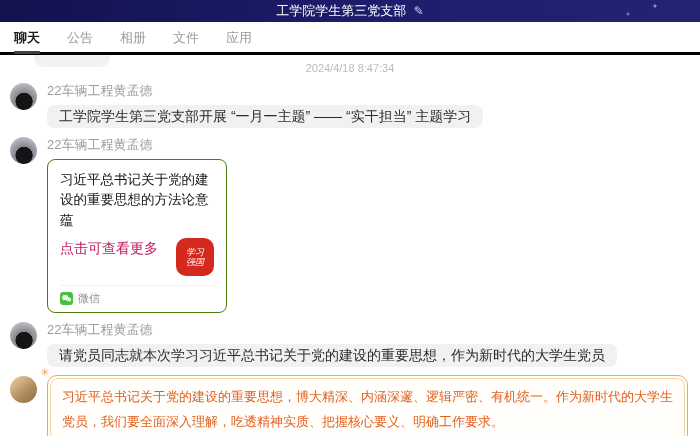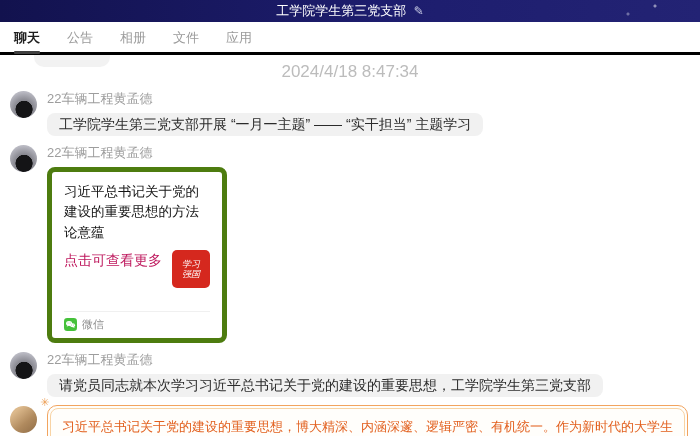--- a/index.html
+++ b/index.html
@@ -21,43 +21,43 @@
   .tab { position:relative; font-size:13px; color:#9b9b9b; height:33px; line-height:33px; cursor:pointer; }
   .tab.active { color:#1f1f1f; font-weight:bold; }
   .tab.active::after { content:''; position:absolute; left:0; right:0; bottom:0; height:3px;
     background:#3f3f3f; border-radius:1px; }
   .tab .chev { font-size:11px; color:#b5b5b5; margin-left:3px; }
 
   
   .chat { position:relative; height:381px; background:#fff; overflow:hidden; padding:0 10px; }
   .partial-bubble { position:absolute; left:34px; top:0; width:76px; height:12px;
     background:#f2f2f2; border-radius:0 0 10px 10px; }
-  .timestamp { text-align:center; font-size:17px; color:#bcbcbc; padding-top:7px; }
+  .timestamp { text-align:center; font-size:11px; color:#bcbcbc; padding-top:7px; }
   .row { display:flex; margin-top:8px; }
   .avatar { width:27px; height:27px; border-radius:50%; flex:none; margin-top:1px; cursor:pointer; }
   .av-dark { background:radial-gradient(circle at 52% 68%, #141416 36%, #87878f 38%, #b9b9c2 75%); }
   .av-tan  { background:linear-gradient(140deg,#dcb98c 20%,#b08a5e 60%,#8f6c46); }
   .msg-body { margin-left:10px; flex:1; min-width:0; }
   .sender { font-size:13px; color:#9d9d9d; margin-bottom:5px; }
   .sender-warm { color:#a2947d; }
   .bubble { display:inline-block; background:#f1f1f1; border-radius:8px; padding:0 12px;
     font-size:14px; color:#2b2b2b; line-height:1.65; cursor:default; }
 
   
-  .card { width:180px; background:#fff; border:5px solid #4d7c0f; border-radius:8px;
+  .card { width:180px; background:#fff; border:1px solid #4d7c0f; border-radius:8px;
     padding:10px 12px 0; cursor:pointer; }
   .card-title { font-size:13.5px; color:#141414; line-height:1.5; }
   .card-meta { display:flex; justify-content:space-between; align-items:flex-start; margin-top:7px; }
   .card-sub { font-size:14px; color:#be185d; padding-top:2px; }
-  .thumb { width:38px; height:38px; background:#d5281e; border-radius:5px; color:#fff;
+  .thumb { width:38px; height:38px; background:#d5281e; border-radius:10px; color:#fff;
     display:flex; align-items:center; justify-content:center; text-align:center;
     font-size:9px; line-height:1.15; font-style:italic; font-family:"DejaVu Serif",serif;
     width:38px; word-break:break-all; padding:2px; }
   .thumb span { display:block; width:26px; }
-  .card-footer { border-top:1px solid #f0f0f0; margin-top:23px; height:27px;
+  .card-footer { border-top:1px solid #f0f0f0; margin-top:9px; height:27px;
     display:flex; align-items:center; gap:5px; font-size:11px; color:#8d8d8d; }
 
   
   .special-wrap { position:relative; margin-right:2px; }
   .bubble-special { position:relative; display:block; background:#fffefb; color:#e2601f;
     border:1px solid #f2a45f; border-radius:10px; padding:8px 14px; font-size:13px; line-height:1.95; }
   .bubble-special::before { content:''; position:absolute; inset:2px; border:1px solid #f8d3a4;
     border-radius:8px; pointer-events:none; }
   .deco-sparkle { position:absolute; top:-9px; left:-7px; color:#eda159; font-size:11px; z-index:2; }
 
@@ -120,21 +120,21 @@
           <span>微信</span>
         </div>
       </div>
     </div>
   </div>
 
   <div class="row">
     <div class="avatar av-dark"></div>
     <div class="msg-body">
       <div class="sender">22车辆工程黄孟德</div>
-      <div class="bubble">请党员同志就本次学习习近平总书记关于党的建设的重要思想，工学院学生第三党支部</div>
+      <div class="bubble">请党员同志就本次学习习近平总书记关于党的建设的重要思想，作为新时代的大学生党员</div>
     </div>
   </div>
 
   <div class="row">
     <div class="avatar av-tan"></div>
     <div class="msg-body">
       <div class="special-wrap">
         <span class="deco-sparkle">✳</span>
         <div class="bubble-special">
           <span>习近平总书记关于党的建设的重要思想，博大精深、内涵深邃、逻辑严密、有机统一。作为新时代的大学生党员，我们要全面深入理解，吃透精神实质、把握核心要义、明确工作要求。</span>

